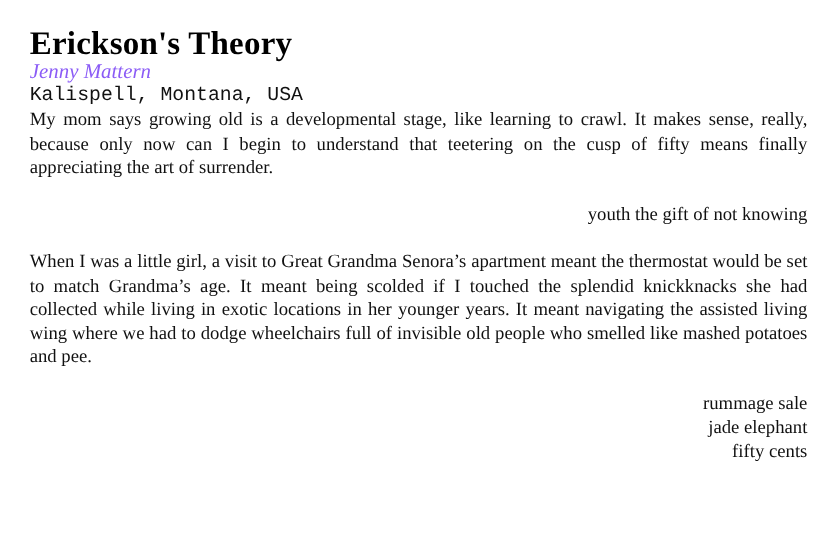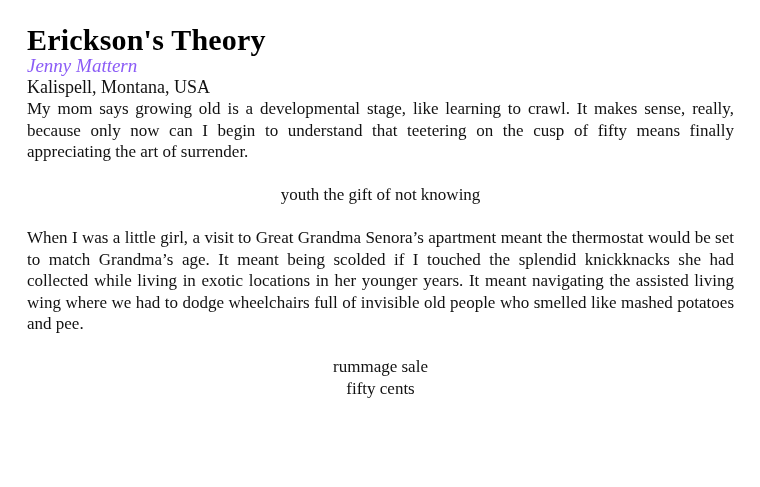--- a/index.html
+++ b/index.html
@@ -35,39 +35,40 @@
     line-height: 22px;
     font-style: italic;
     color: #8b5cf6;
     text-decoration: none;
     cursor: pointer;
   }
   .author-location {
     font-size: 18px;
     line-height: 21px;
     color: #111111;
+    font-family: Liberation Mono, monospace;
   }
   .body-text {
   }
   .prose {
     font-size: 17px;
     line-height: 21.5px;
     text-align: justify;
     margin: 0 0 21.5px 0;
   }
   .haiku {
     margin: 0 0 21.5px 0;
   }
   .haiku:last-child {
     margin-bottom: 0;
   }
   .haiku-line {
     font-size: 17px;
     line-height: 21.5px;
-    text-align: center;
+    text-align: right;
   }
 </style>
 </head>
 <body>
 
 <div class="page">
 
   <h1 class="page-title">Erickson's Theory</h1>
 
   <a class="author-link">Jenny Mattern</a>
@@ -79,17 +80,18 @@
     <p class="prose">My mom says growing old is a developmental stage, like learning to crawl. It makes sense, really, because only now can I begin to understand that teetering on the cusp of fifty means finally appreciating the art of surrender.</p>
 
     <div class="haiku">
       <div class="haiku-line">youth the gift of not knowing</div>
     </div>
 
     <p class="prose">When I was a little girl, a visit to Great Grandma Senora’s apartment meant the thermostat would be set to match Grandma’s age. It meant being scolded if I touched the splendid knickknacks she had collected while living in exotic locations in her younger years. It meant navigating the assisted living wing where we had to dodge wheelchairs full of invisible old people who smelled like mashed potatoes and pee.</p>
 
     <div class="haiku">
       <div class="haiku-line">rummage sale</div>
+      <div class="haiku-line">jade elephant</div>
       <div class="haiku-line">fifty cents</div>
     </div>
 
   </div>
 </div>
 
 </body></html>

